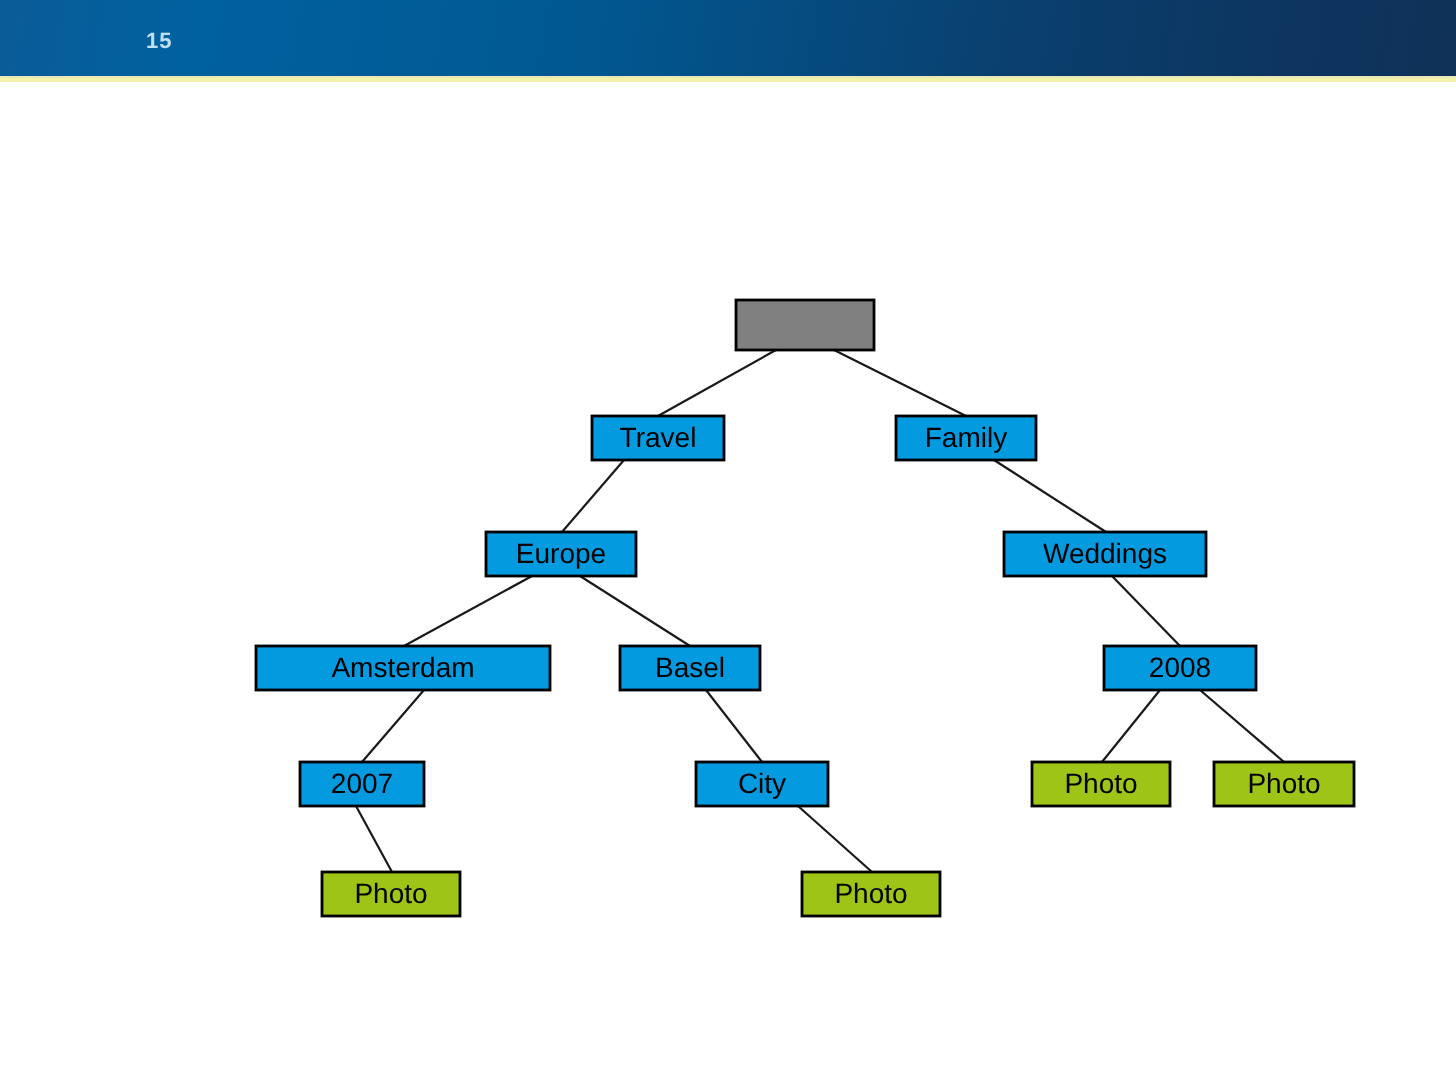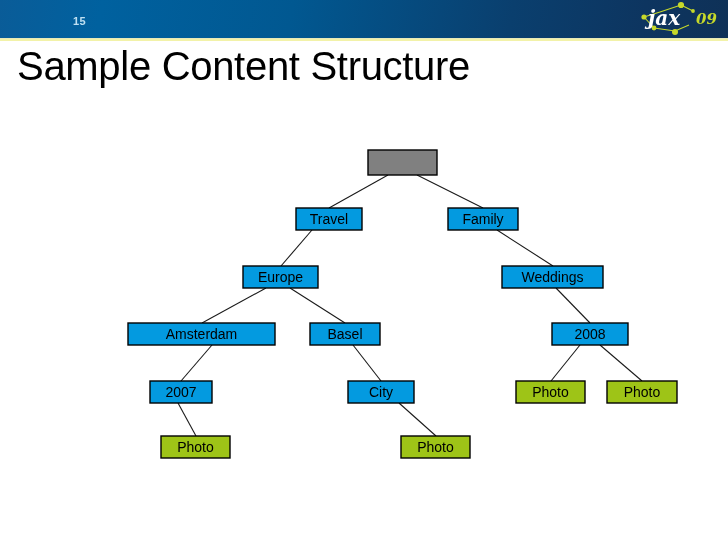--- a/index.html
+++ b/index.html
@@ -101,46 +101,24 @@
     text-anchor: middle;
     dominant-baseline: middle;
   }
 </style>
 </head>
 <body>
 
 <div id="slide">
 
   <div id="header">
-    <div id="logo">
-      <svg width="86" height="36" viewBox="0 0 86 36" xmlns="http://www.w3.org/2000/svg">
-        <g stroke="#c6d92a" stroke-width="1.1" fill="none">
-          <line x1="10" y1="16" x2="26" y2="11"></line>
-          <line x1="26" y1="11" x2="47" y2="4"></line>
-          <line x1="47" y1="4" x2="59" y2="10"></line>
-          <line x1="10" y1="16" x2="20" y2="27"></line>
-          <line x1="20" y1="27" x2="41" y2="30"></line>
-          <line x1="41" y1="30" x2="55" y2="24"></line>
-        </g>
-        <g fill="#c6d92a">
-          <circle cx="10" cy="16" r="2.6"></circle>
-          <circle cx="47" cy="4" r="3.1"></circle>
-          <circle cx="20" cy="27" r="2.4"></circle>
-          <circle cx="41" cy="31" r="3.0"></circle>
-          <circle cx="59" cy="10" r="1.9"></circle>
-        </g>
-        <text x="14" y="24" font-family="'DejaVu Serif', serif" font-size="20" font-style="italic" font-weight="bold" fill="#ffffff">jax</text>
-        <text x="62" y="23" font-family="'DejaVu Serif', serif" font-size="15" font-style="italic" font-weight="bold" fill="#c6d92a">09</text>
-      </svg>
-    </div>
     <div id="page-number">15</div>
   </div>
   <div id="header-rule"></div>
 
-  <div id="title">Sample Content Structure</div>
 
   <div id="tree-wrap">
     <svg id="tree" width="728" height="546" viewBox="0 0 728 546" xmlns="http://www.w3.org/2000/svg">
       <g id="edges">
           <line x1="388" y1="175" x2="329" y2="208" class="edge"></line>
           <line x1="417" y1="175" x2="483" y2="208" class="edge"></line>
           <line x1="312" y1="230" x2="281" y2="266" class="edge"></line>
           <line x1="497" y1="230" x2="553" y2="266" class="edge"></line>
           <line x1="266" y1="288" x2="202" y2="323" class="edge"></line>
           <line x1="290" y1="288" x2="345" y2="323" class="edge"></line>

